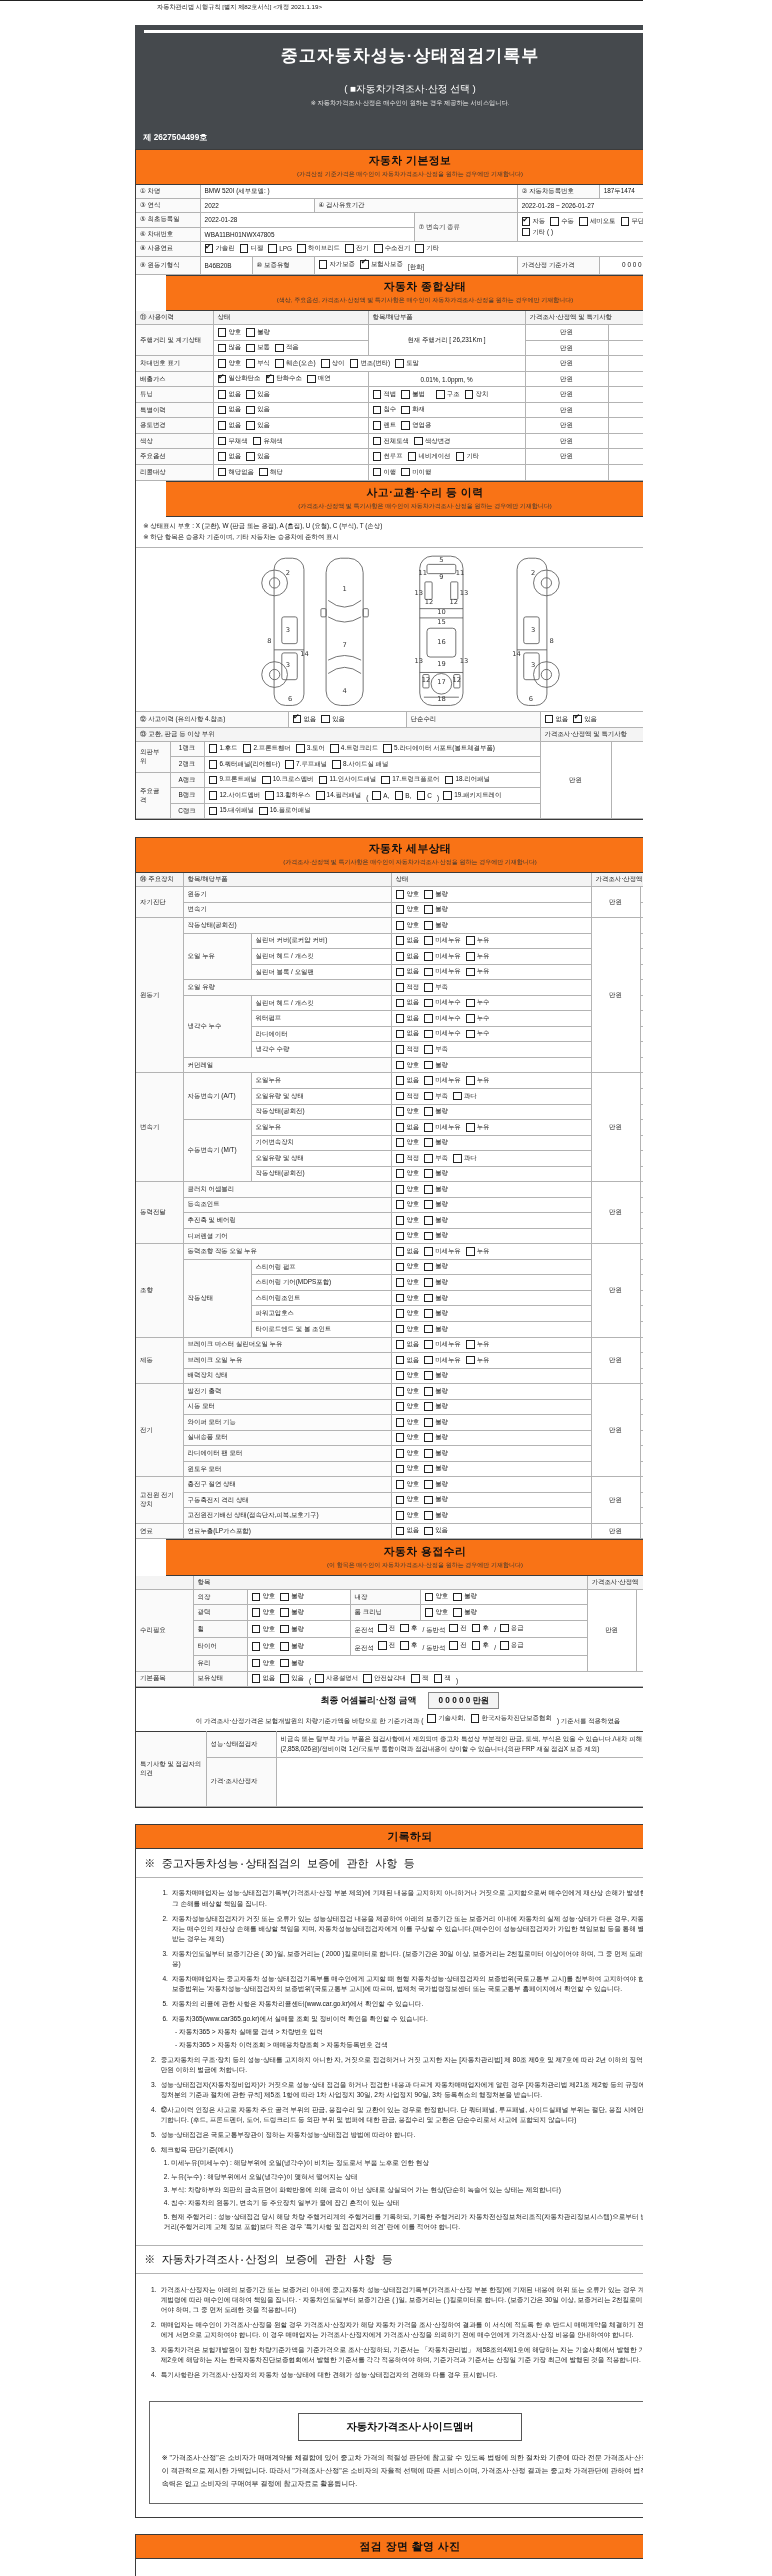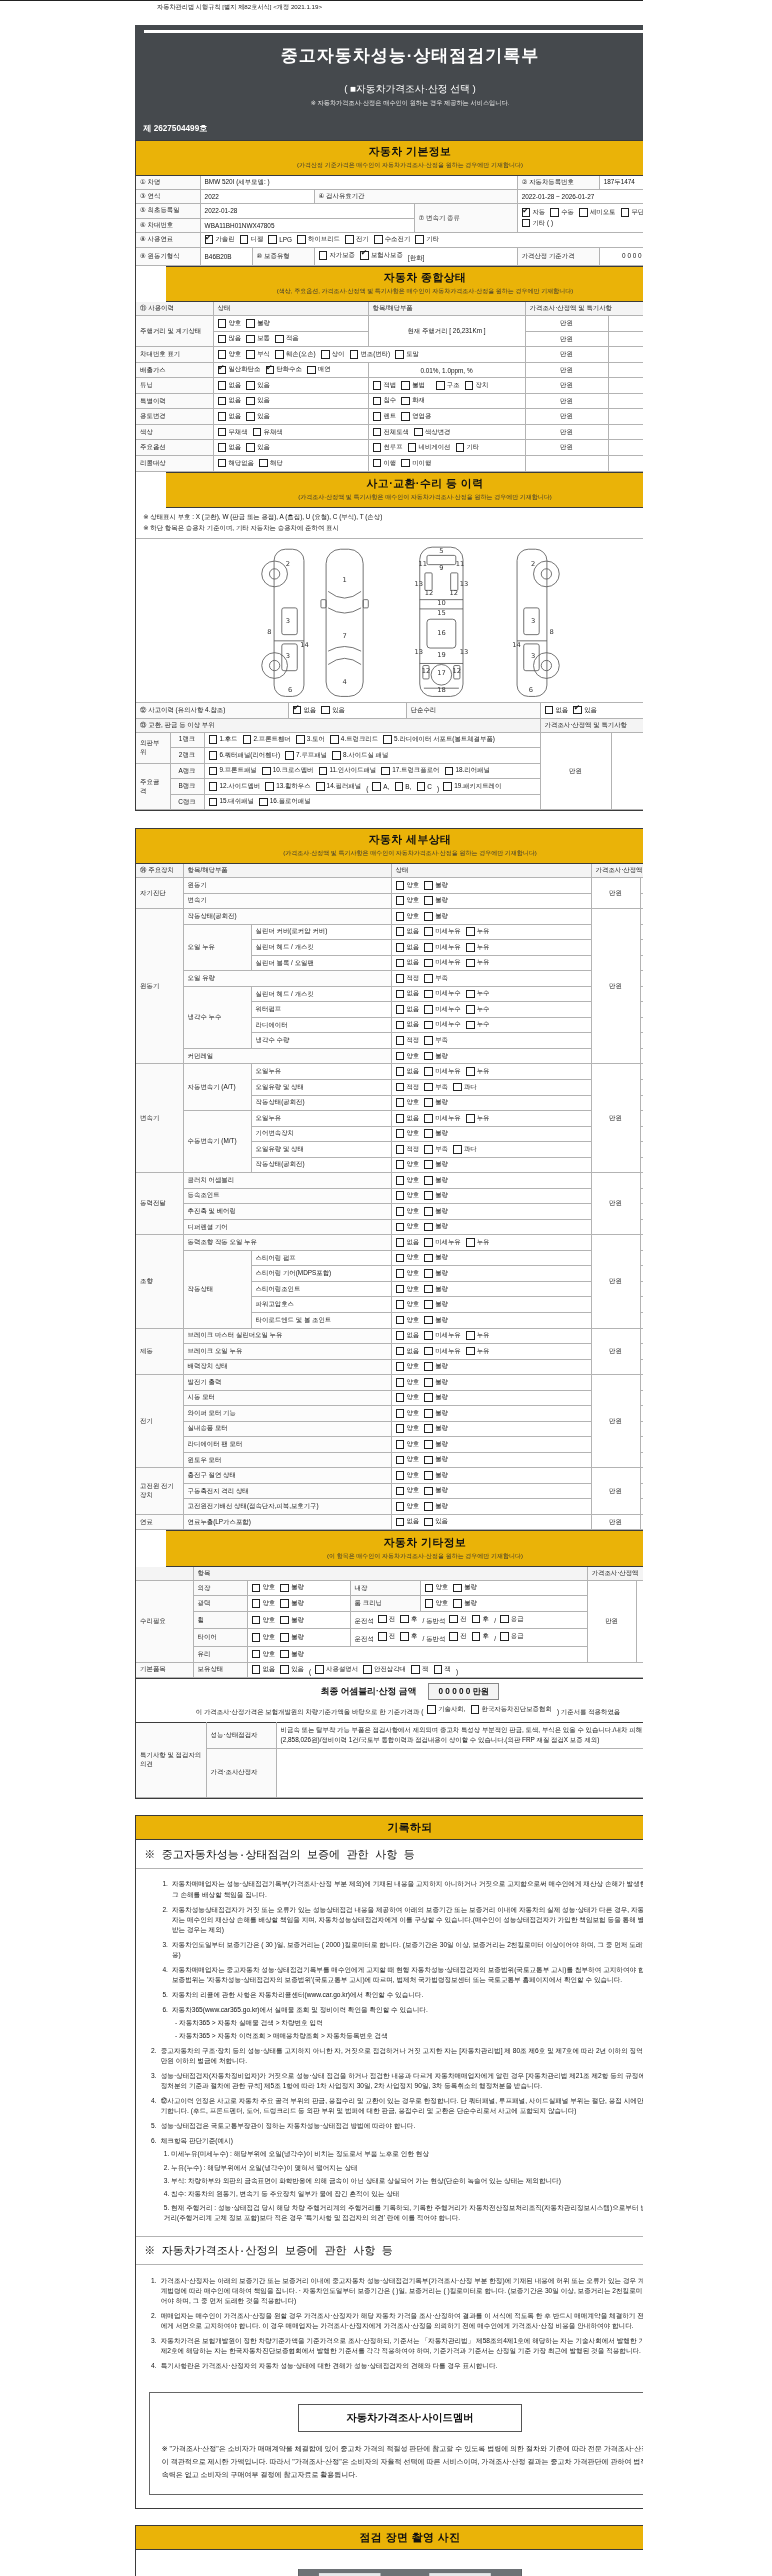--- a/index.html
+++ b/index.html
@@ -8,24 +8,24 @@
   .doc{width:550px;margin-left:135px;}
   .topline{display:flex;justify-content:space-between;width:581px;margin:1.5px 0 13.4px 157px;
            font-size:6.2px;color:#222;}
   .marker{text-align:right;font-size:6.2px;color:#222;padding:2.1px 0 5.2px;margin-right:-30px;}
   
   .dhead{background:#45494d;color:#fff;padding:4.1px 8.2px 5.2px;}
   .dhead .rule{height:3.1px;background:#fff;margin:1px 1px 11.3px;}
   .dhead .t1{text-align:center;font-size:17px;font-weight:700;letter-spacing:1px;}
   .dhead .t2{text-align:center;font-size:9.8px;margin-top:16px;}
   .dhead .t3{text-align:center;font-size:6.2px;margin-top:3.1px;color:#e8e8e8;}
-  .dhead .docno{font-size:8.2px;font-weight:700;margin-top:15px;}
+  .dhead .docno{font-size:8.2px;font-weight:700;margin-top:24px;}
   
   .pbox{border:1.5px solid #3b3b3b;background:#fff;}
-  .bar{background:#eab308;text-align:center;padding:4.6px 3.1px;border-bottom:1.5px solid #3b3b3b;}
+  .bar{background:#f97316;text-align:center;padding:4.6px 3.1px;border-bottom:1.5px solid #3b3b3b;}
   .bar + *{border-top:none;}
   .bar .bt{font-size:10.8px;font-weight:700;letter-spacing:0.5px;}
   .bar .bs{font-size:6px;margin-top:2.1px;color:#333;}
   .bar.mid{border-top:1.5px solid #3b3b3b;margin-left:30px;}
   table{border-collapse:collapse;table-layout:fixed;width:100%;}
   td,th{border:0.5px solid #b3b3b3;padding:2.1px 4.1px;font-size:6.4px;vertical-align:middle;
         text-align:left;font-weight:normal;word-wrap:break-word;}
   tr:first-child td,tr:first-child th{border-top:none;}
   td:first-child,th:first-child{border-left:none;}
   td:last-child,th:last-child{border-right:none;}
@@ -1173,21 +1173,21 @@
                   <span class="cb"></span>
                   <span class="lb">있음</span>
                 </span></td>
               <td class="price" rowspan="1">만원</td>
               <td></td>
             </tr>
           </tbody>
       </table>
 
       <div class="bar mid">
-        <div class="bt">자동차 기타정보</div>
+        <div class="bt">자동차 용접수리</div>
         <div class="bs">(이 항목은 매수인이 자동차가격조사·산정을 원하는 경우에만 기재합니다)</div>
       </div>
       <table>
         <colgroup>
             <col style="width:57px">
             <col style="width:54px">
             <col style="width:103px">
             <col style="width:70px">
             <col style="width:167px">
             <col style="width:49px">

